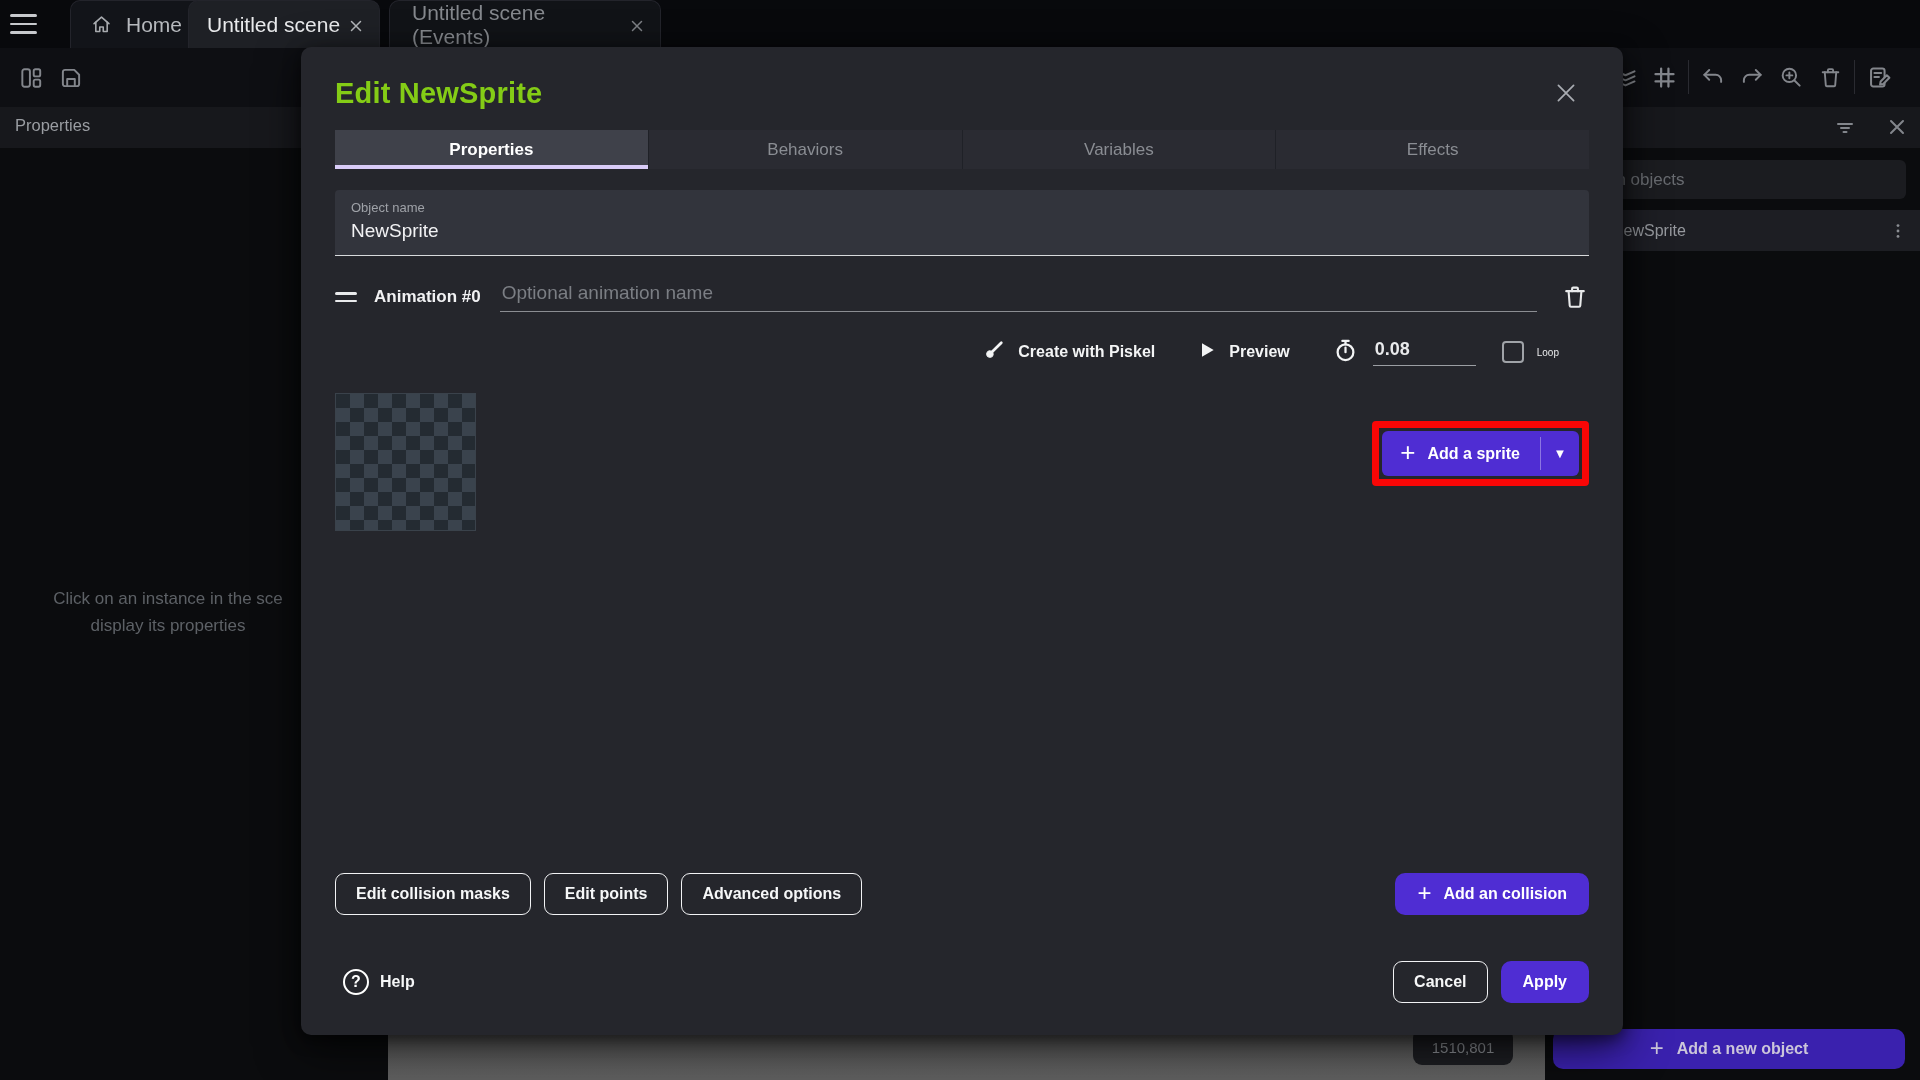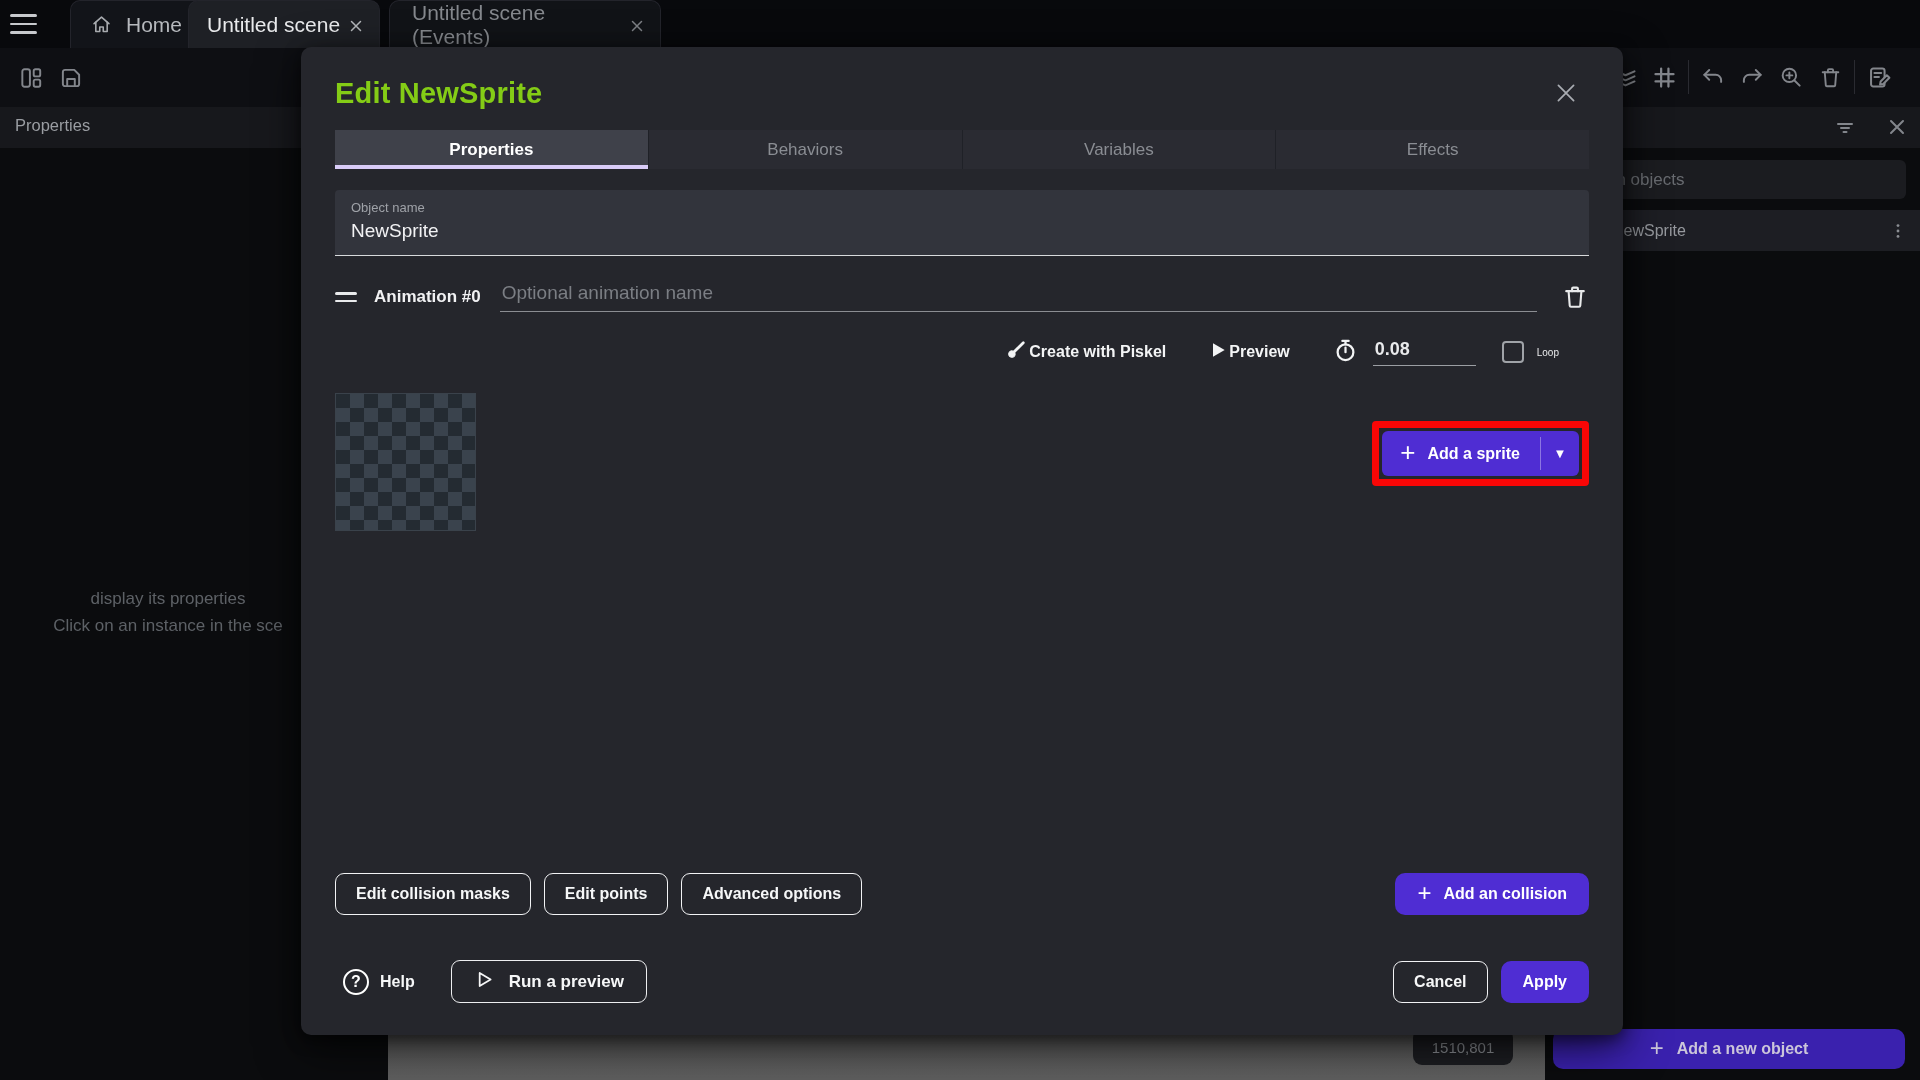--- a/index.html
+++ b/index.html
@@ -67,21 +67,21 @@
 
   .anim-row{display:flex;align-items:center;margin-top:20px;height:42px;}
   .drag{width:26px;height:16px;display:flex;flex-direction:column;justify-content:center;gap:5px;cursor:grab;}
   .drag i{display:block;height:2.6px;width:22px;background:#E9EAEC;border-radius:2px;}
   .anim-title{font-size:17px;font-weight:bold;color:#F1F1F3;margin-left:13px;white-space:nowrap;}
   .anim-name{flex:1;margin-left:19px;background:transparent;border:none;outline:none;border-bottom:1px solid #8B8D92;color:#E9EAEC;font-size:19px;padding:0 2px 7px 2px;}
   .anim-name::placeholder{color:#7B7E84;}
   .anim-trash{margin-left:24px;width:28px;height:28px;color:#E9EAEB;cursor:pointer;}
 
   .ctrl-row{display:flex;align-items:center;justify-content:flex-end;margin-top:12px;height:44px;padding-right:30px;}
-  .ctrl-btn{display:flex;align-items:center;gap:1px;color:#F3F4F5;font-size:16px;font-weight:bold;cursor:pointer;}
+  .ctrl-btn{display:flex;align-items:center;gap:12px;color:#F3F4F5;font-size:16px;font-weight:bold;cursor:pointer;}
   .time-input{width:103px;background:transparent;border:none;outline:none;border-bottom:1px solid #9B9EA3;color:#E9EAEC;font-size:18px;padding:0 2px 5px 2px;font-weight:bold;}
   .chk{width:22px;height:22px;border:2.4px solid #A0A3A8;border-radius:4px;cursor:pointer;}
   .loop-lbl{font-size:10px;color:#E9EAEC;}
 
   .sprites-row{display:flex;align-items:flex-start;margin-top:19px;}
   .checker{width:141px;height:138px;border:1px solid #3A424B;
            background:conic-gradient(#3A434D 25%,#242B32 0 50%,#3A434D 0 75%,#242B32 0);
            background-size:28px 28px;}
   .red-box{margin-top:28px;margin-left:auto;border:7px solid #F90606;border-radius:4px;padding:3px;}
   .split-btn{display:flex;align-items:stretch;height:45px;background:#4F2DD3;border-radius:6px;overflow:hidden;cursor:pointer;}
@@ -217,22 +217,22 @@
       </span>
       <span class="tool">
         <svg viewBox="0 0 24 24" width="24" height="24" style="stroke-width:2;">
             <path d="M6 6 L18 18 M18 6 L6 18"></path>
           </svg>
       </span>
     </div>
   </div>
 
   <div class="abs left-empty">
+    <div>Click on an instance in the sce</div>
     <div>display its properties</div>
-    <div>Click on an instance in the sce</div>
   </div>
 
   <div class="abs canvas"></div>
   <div class="abs coords-chip">1510,801</div>
 
   <div class="abs rpanel-bg"></div>
   <input class="abs search" type="text" readonly="" placeholder="Search objects" style="">
   <div class="abs obj-row">
     <span class="nm">NewSprite</span>
     <span class="dots">
@@ -340,27 +340,19 @@
         <span class="plus">+</span>
         <span>Add an collision</span>
       </button>
     </div>
 
     <div class="footer-row">
       <div class="help">
         <span class="qmark">?</span>
         <span>Help</span>
       </div>
-      <button class="runprev">
-        <span class="ic">
-          <svg viewBox="0 0 24 24" width="21" height="21" style="stroke-width:2;">
-              <path d="M6.5 4.5 L19 12 L6.5 19.5 Z"></path>
-            </svg>
-        </span>
-        <span>Run a preview</span>
-      </button>
       <button class="obtn" style="margin-left:auto;">Cancel</button>
       <button class="pbtn lgap">Apply</button>
     </div>
 
   </div>
 
 </div>
 
 </body></html>

